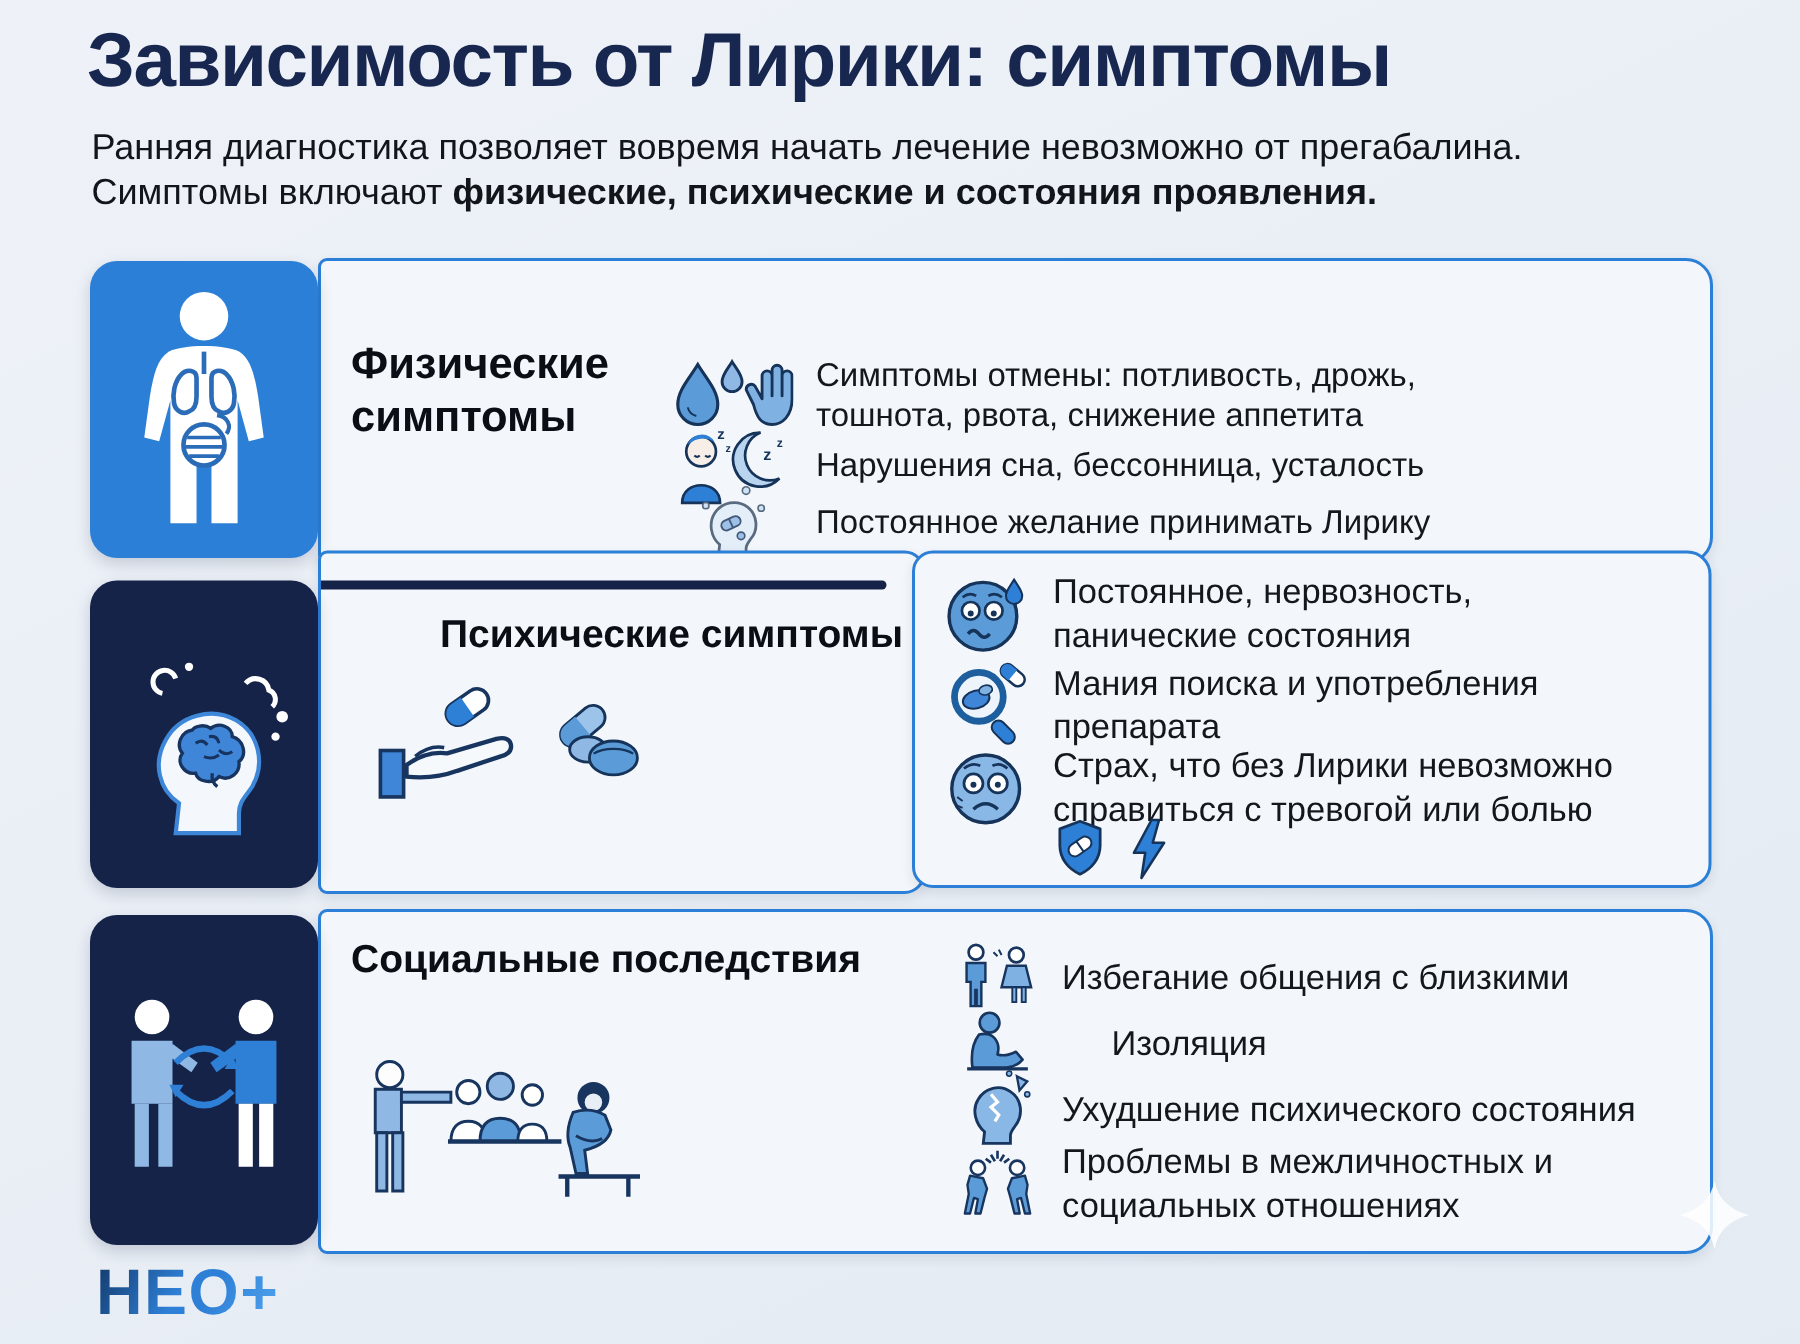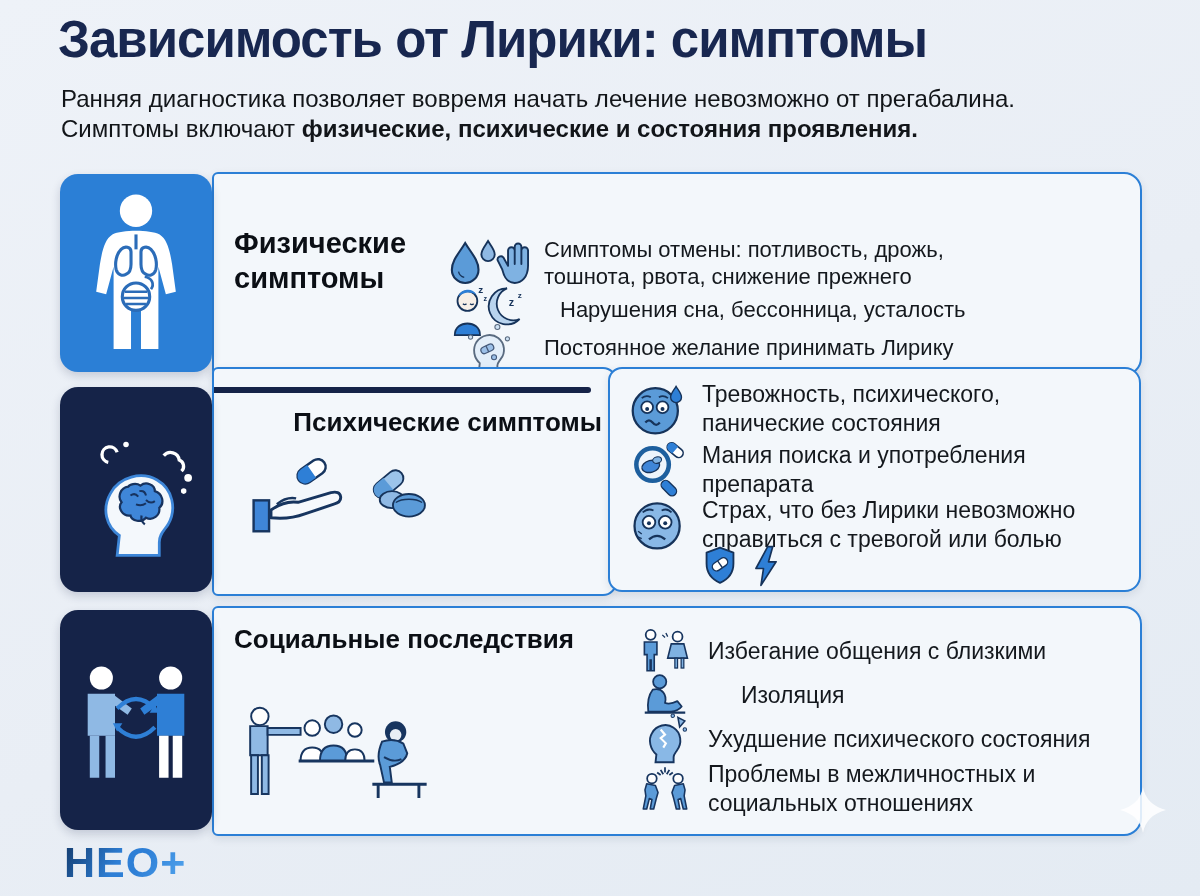--- a/index.html
+++ b/index.html
@@ -47,38 +47,38 @@
 
     <div class="item" style="left:232px;top:58px;height:62px;">
       <span class="ic" style="width:86px;">
         <svg width="80" height="56" viewBox="0 0 84 58">
           <path d="M17 8 C23 18 31 26 31 36 a14 14 0 0 1 -28 0 C3 26 11 18 17 8z" fill="#5b9bd8" stroke="#16335a" stroke-width="2.2"></path>
           <path d="M10 38 a8 8 0 0 0 6 6" stroke="#16335a" stroke-width="1.4" fill="none"></path>
           <path d="M41 6 c3 5 7 9 7 14 a7 7 0 0 1 -14 0 c0 -5 4 -9 7 -14z" fill="#8fb9e4" stroke="#16335a" stroke-width="2"></path>
           <path d="M56 36 l-5 -10 a3.5 3.5 0 0 1 6 -3 l5 9 v-16 a3.5 3.5 0 0 1 7 0 v14 v-18 a3.5 3.5 0 0 1 7 0 v18 v-14 a3.5 3.5 0 0 1 7 0 v16 c0 12 -7 18 -14 18 -8 0 -11 -6 -13 -14z" fill="#7fb2e2" stroke="#16335a" stroke-width="2" stroke-linejoin="round"></path>
         </svg>
       </span>
-      <span class="itxt" style="width:410px;">Симптомы отмены: потливость, дрожь, тошнота, рвота, снижение прежнего</span>
+      <span class="itxt" style="width:410px;">Симптомы отмены: потливость, дрожь, тошнота, рвота, снижение аппетита</span>
     </div>
 
     <div class="item" style="left:232px;top:112px;height:48px;">
       <span class="ic" style="width:86px;">
         <svg width="84" height="54" viewBox="0 0 92 60">
           <circle cx="22" cy="20" r="11" fill="#f7efe7" stroke="#16335a" stroke-width="2"></circle>
           <path d="M12 15 a11 11 0 0 1 20 -2 q-10 -6 -20 2z" fill="#2e7fd6"></path>
           <path d="M17 23 q2 2 4 0 M25 23 q2 2 4 0" stroke="#16335a" stroke-width="1.5" fill="none"></path>
           <path d="M8 58 c0 -9 7 -13 14 -13 s14 4 14 13z" fill="#2e7fd6" stroke="#16335a" stroke-width="2"></path>
           <text x="34" y="11" font-size="11" font-weight="bold" fill="#16335a" font-family="Liberation Sans,sans-serif">z</text>
           <text x="40" y="20" font-size="8" font-weight="bold" fill="#16335a" font-family="Liberation Sans,sans-serif">z</text>
           <path d="M66 6 a20 20 0 1 0 14 34 a16 16 0 0 1 -14 -34z" fill="#b9d4ee" stroke="#16335a" stroke-width="2"></path>
           <text x="68" y="26" font-size="12" font-weight="bold" fill="#16335a" font-family="Liberation Sans,sans-serif">z</text>
           <text x="78" y="17" font-size="9" font-weight="bold" fill="#16335a" font-family="Liberation Sans,sans-serif">z</text>
         </svg>
       </span>
-      <span class="itxt" style="width:520px;margin-left:16px;">Нарушения сна, бессонница, усталость</span>
+      <span class="itxt" style="width:520px;">Нарушения сна, бессонница, усталость</span>
     </div>
 
     <div class="item" style="left:232px;top:152px;height:44px;">
       <span class="ic" style="width:86px;">
         <svg width="48" height="52" viewBox="0 0 56 62">
           <path d="M16 58 l1 -9 c-7 -6 -9 -17 -4 -25 6 -9 18 -11 26 -5 8 6 9 18 3 25 -2 3 -4 5 -4 8 v6z" fill="#e3eef9" stroke="#5a6b80" stroke-width="2.2"></path>
           <g transform="rotate(-25 26 32)">
             <rect x="18" y="28" width="16" height="8" rx="4" fill="#9cc0e8" stroke="#44597a" stroke-width="1.5"></rect>
             <path d="M26 28 v8" stroke="#44597a" stroke-width="1.5"></path>
           </g>
@@ -141,21 +141,21 @@
           <circle cx="29" cy="33" r="25" fill="#5b9bd8" stroke="#16335a" stroke-width="2.5"></circle>
           <path d="M14 19 q5 -4 10 -1 M33 18 q5 -3 10 1" stroke="#16335a" stroke-width="2" fill="none"></path>
           <circle cx="20" cy="29" r="6.5" fill="#fff" stroke="#16335a" stroke-width="2"></circle>
           <circle cx="37" cy="29" r="6.5" fill="#fff" stroke="#16335a" stroke-width="2"></circle>
           <circle cx="20" cy="31" r="2.2" fill="#16335a"></circle>
             <circle cx="37" cy="31" r="2.2" fill="#16335a"></circle>
           <path d="M18 46 q4 -5 8 0 t8 0" stroke="#16335a" stroke-width="2.5" fill="none"></path>
           <path d="M52 6 c3 5 6 8 6 12 a6 6 0 0 1 -12 0 c0 -4 3 -7 6 -12z" fill="#2e7fd6" stroke="#16335a" stroke-width="1.5"></path>
         </svg>
       </span>
-      <span class="itxt2" style="width:370px;">Тревожность, психического, панические состояния</span>
+      <span class="itxt2" style="width:370px;">Постоянное, нервозность, панические состояния</span>
     </div>
 
     <div class="item" style="left:16px;top:70px;height:62px;">
       <span class="ic" style="width:64px;">
         <svg width="56" height="62" viewBox="0 0 62 68">
           <g transform="rotate(40 50 12)">
             <rect x="40" y="7" width="20" height="10" rx="5" fill="#fff" stroke="#16335a" stroke-width="1.8"></rect>
             <path d="M40 12 a5 5 0 0 1 5 -5 h5 v10 h-5 a5 5 0 0 1 -5 -5z" fill="#2e7fd6"></path>
           </g>
           <circle cx="25" cy="28" r="18" fill="#edf4fb" stroke="#1d5f9e" stroke-width="5"></circle>

